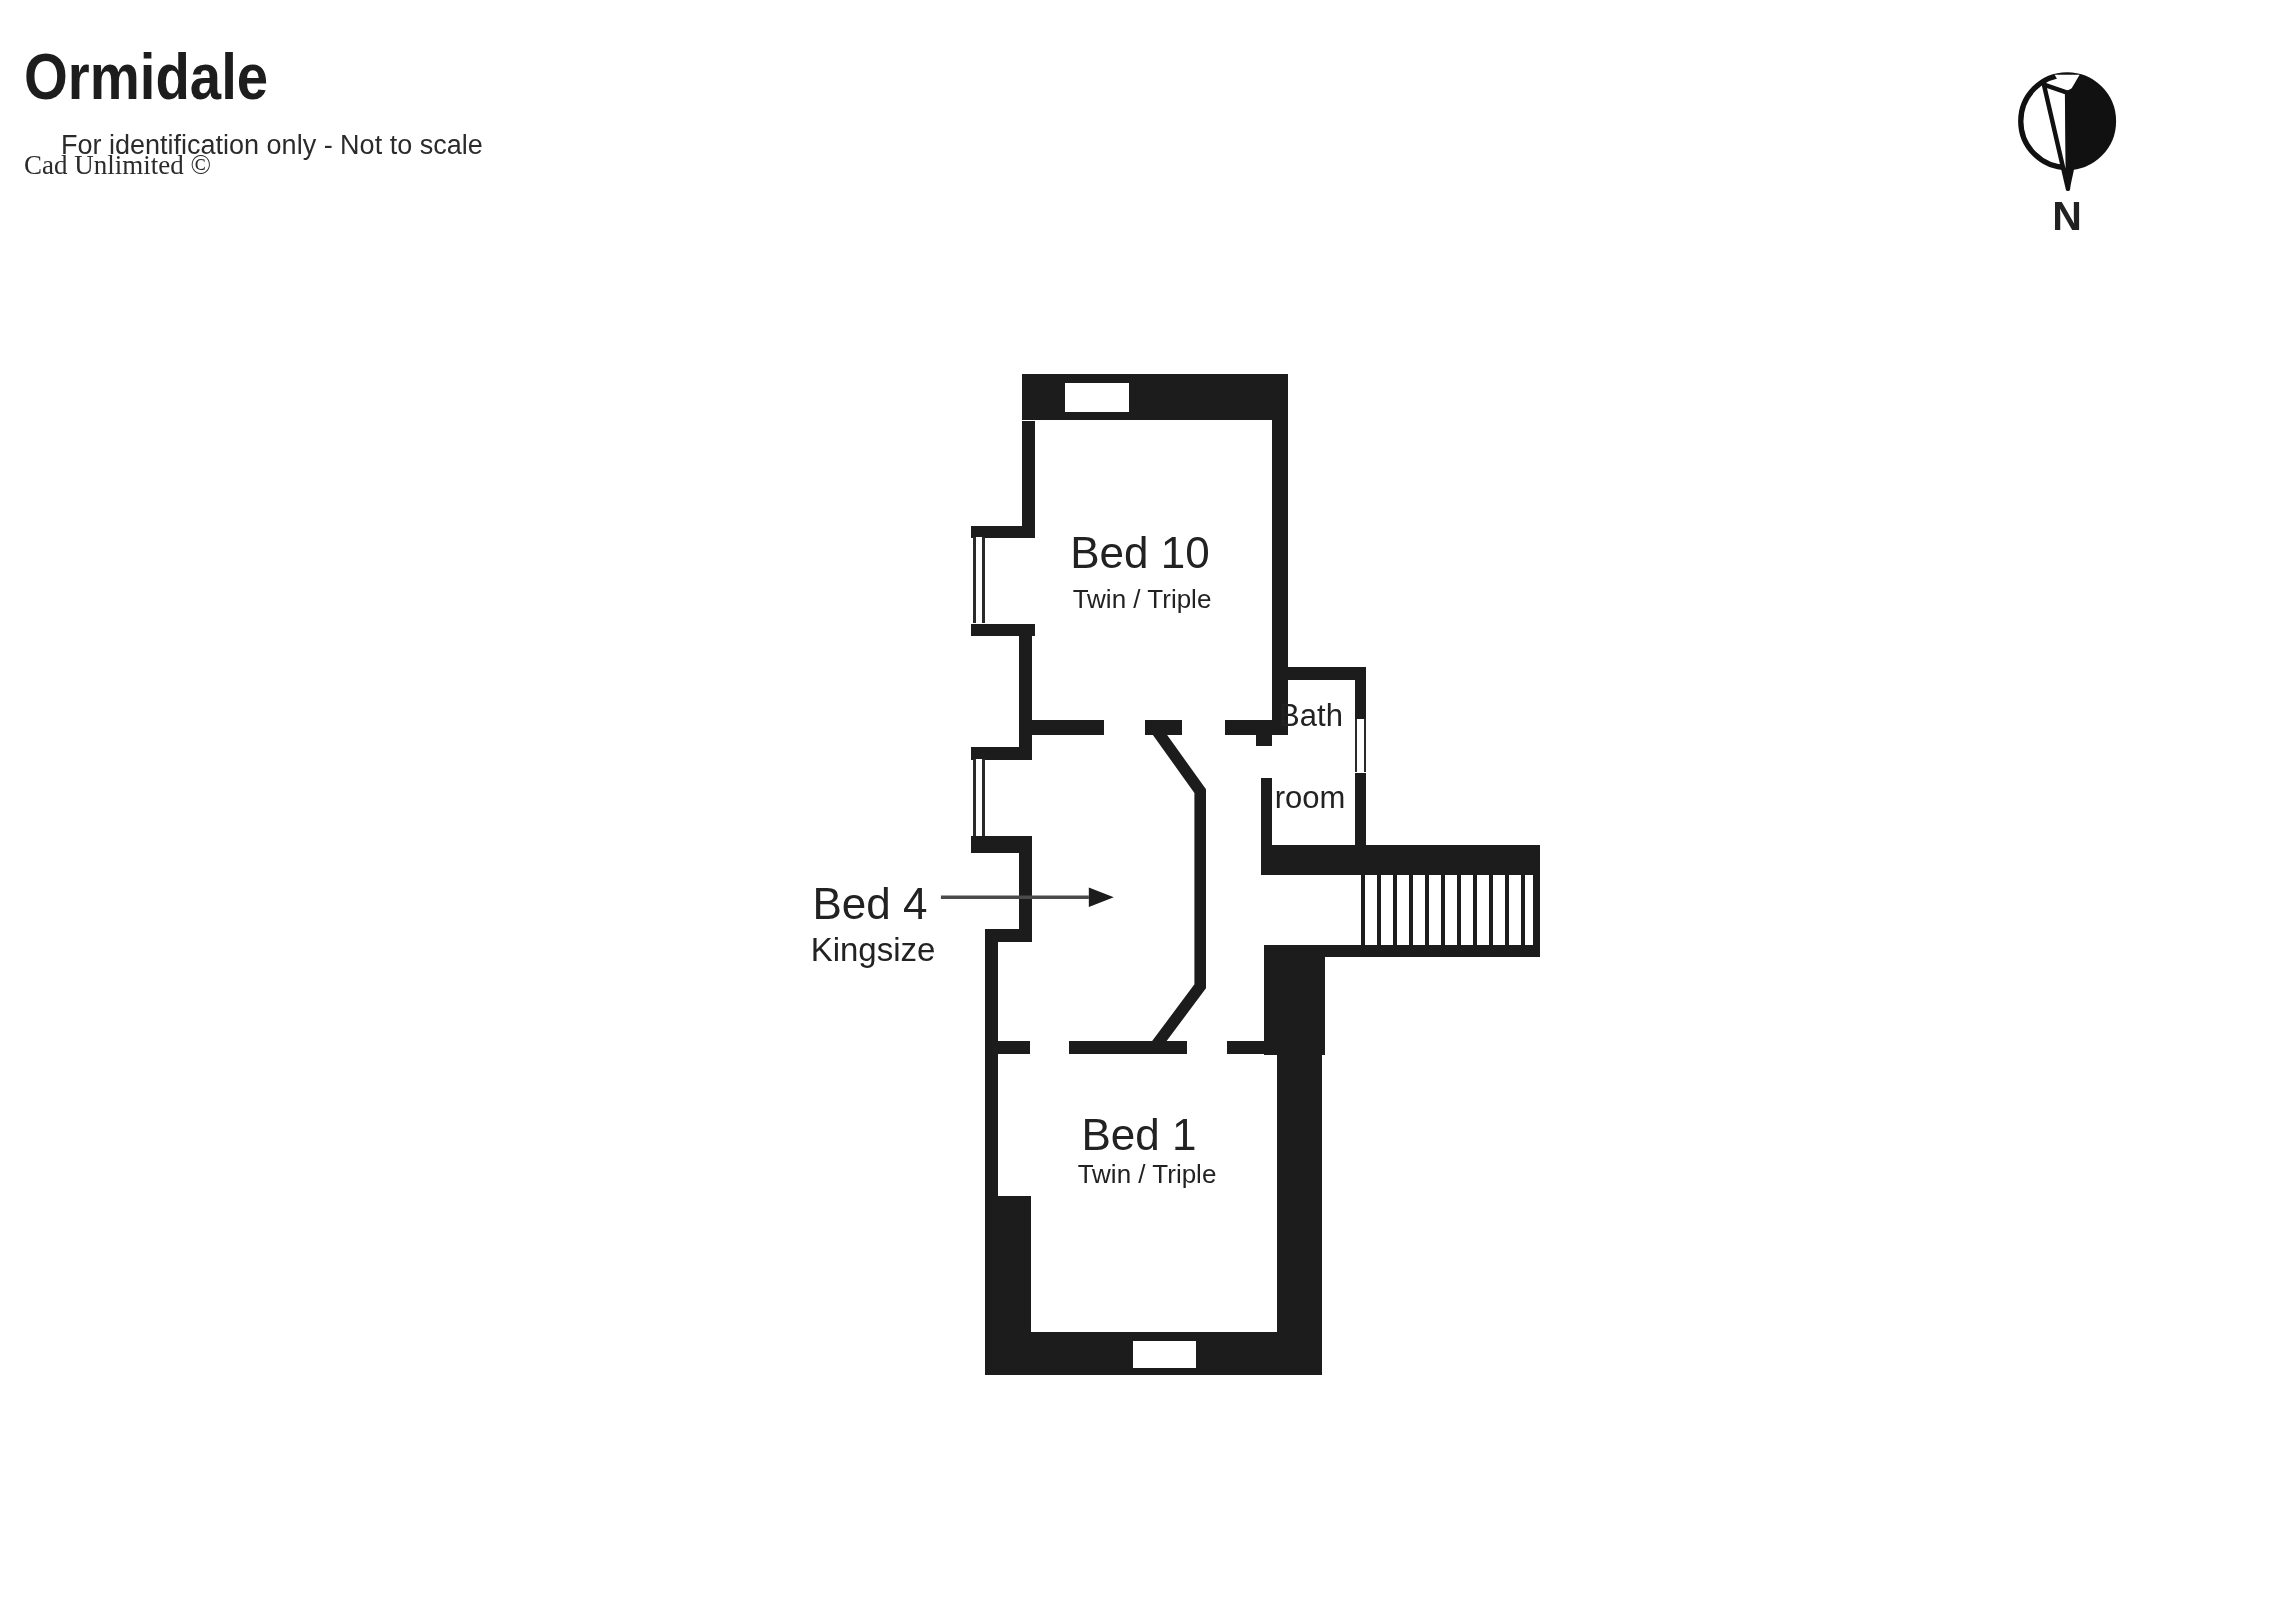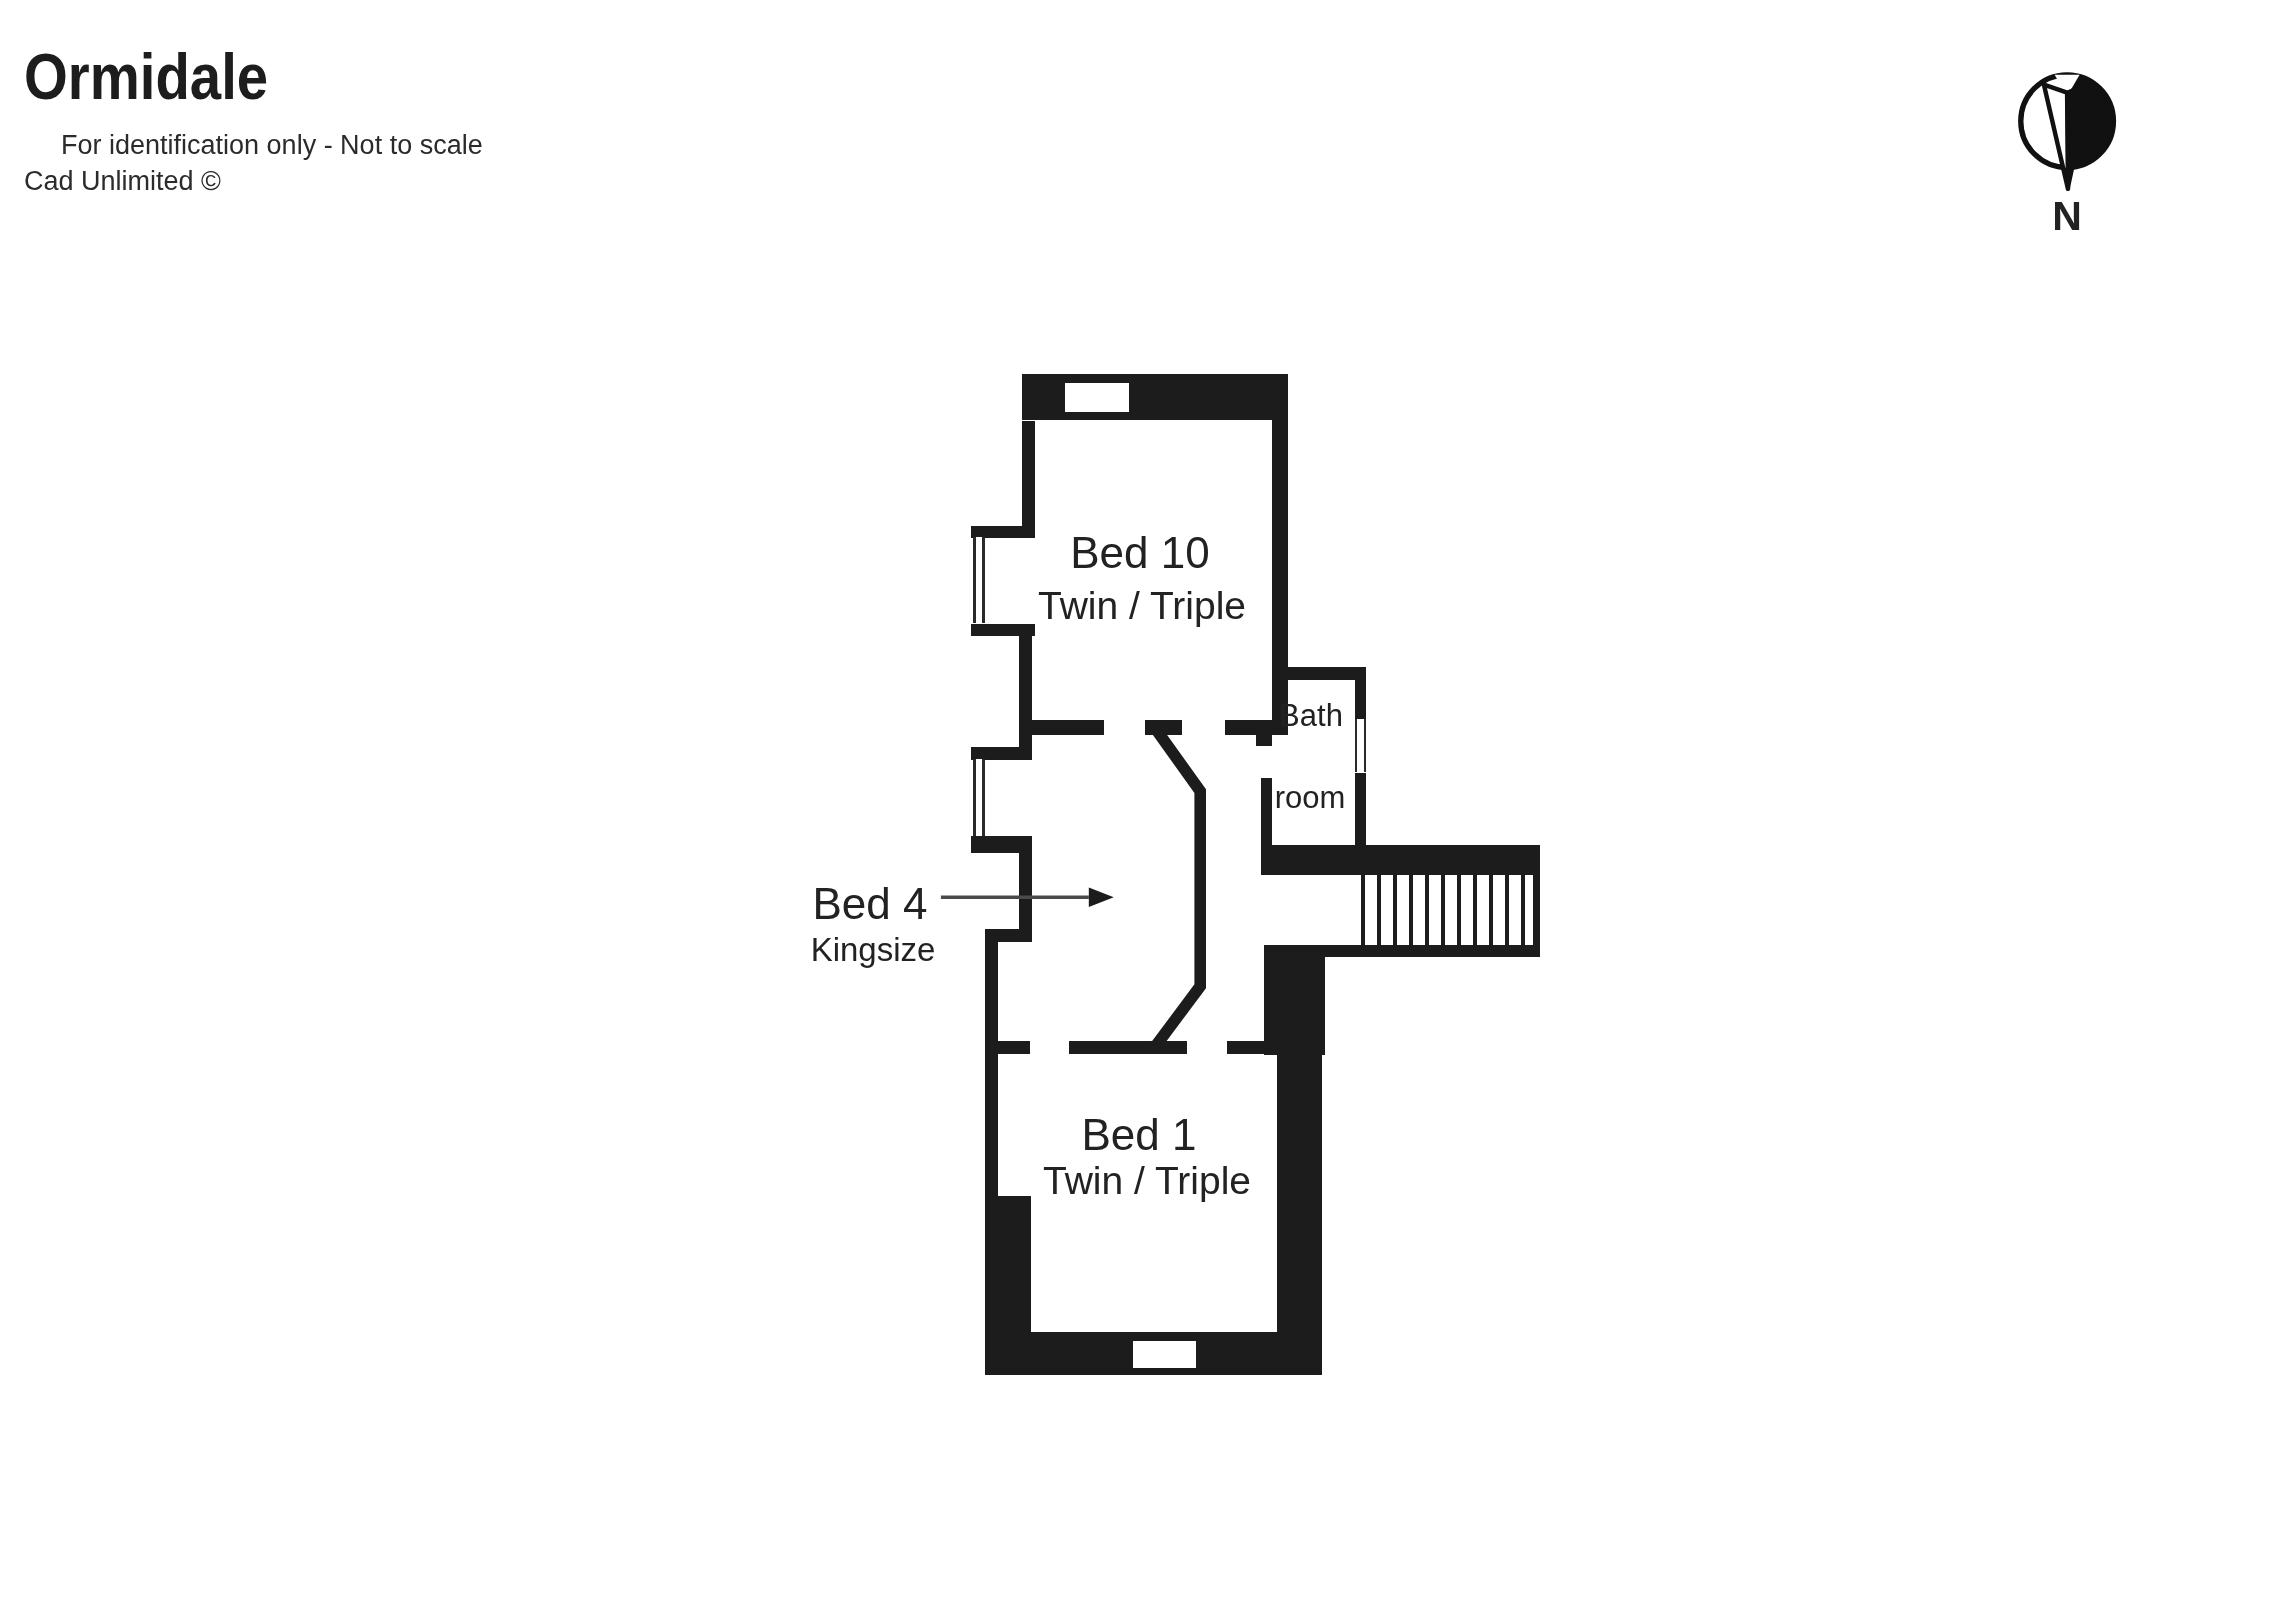--- a/index.html
+++ b/index.html
@@ -12,33 +12,33 @@
   .win-v{position:absolute;background:#ffffff;border-left:3.6px solid #2a2a2a;border-right:3.6px solid #2a2a2a;box-sizing:border-box;}
   .treads{
     position:absolute;
     background:repeating-linear-gradient(to right,#1c1c1c 0px,#1c1c1c 3.6px,#ffffff 3.6px,#ffffff 16px);
   }
   .lbl{position:absolute;line-height:1;white-space:nowrap;color:#222222;}
   .lbl.center{transform:translateX(-50%);}
   .title{font-size:64px;font-weight:bold;transform:scaleX(0.88);transform-origin:left top;letter-spacing:0px;color:#1d1d1d;}
   .sub{font-size:27px;color:#2b2b2b;}
   .room-name{font-size:44px;}
-  .room-type{font-size:39px;}
+  .room-type{font-size:26px;}
   .bath-lbl{font-size:31px;}
   .north-lbl{font-size:41px;font-weight:bold;transform:translateX(-50%);}
   svg.overlay{position:absolute;left:0;top:0;pointer-events:none;}
 </style>
 </head>
 <body>
 
 <div class="canvas">
 
   <div class="lbl title" style="left:24px;top:45px;">Ormidale</div>
   <div class="lbl sub" style="left:24px;top:132px;margin-left:37px;">For identification only - Not to scale</div>
-  <div class="lbl sub" style="left:24px;top:168px;">Cad Unlimited ©</div>
+  <div class="lbl sub" style="left:24px;top:152px;font-family:Liberation Serif, serif;">Cad Unlimited ©</div>
 
   <div class="wall" style="left:1022px;top:374px;width:264px;height:46px;"></div>
   <div class="opening" style="left:1065px;top:383px;width:64px;height:29px;"></div>
   <div class="wall" style="left:1022px;top:421px;width:13.4px;height:105px;"></div>
   <div class="wall" style="left:971px;top:526px;width:64px;height:11.6px;"></div>
   <div class="win-v" style="left:973px;top:537px;width:11.6px;height:86px;"></div>
   <div class="wall" style="left:971px;top:624px;width:64px;height:11.6px;"></div>
   <div class="wall" style="left:1019px;top:635px;width:13.4px;height:85px;"></div>
   <div class="wall" style="left:1272px;top:374px;width:16px;height:361px;"></div>
 

